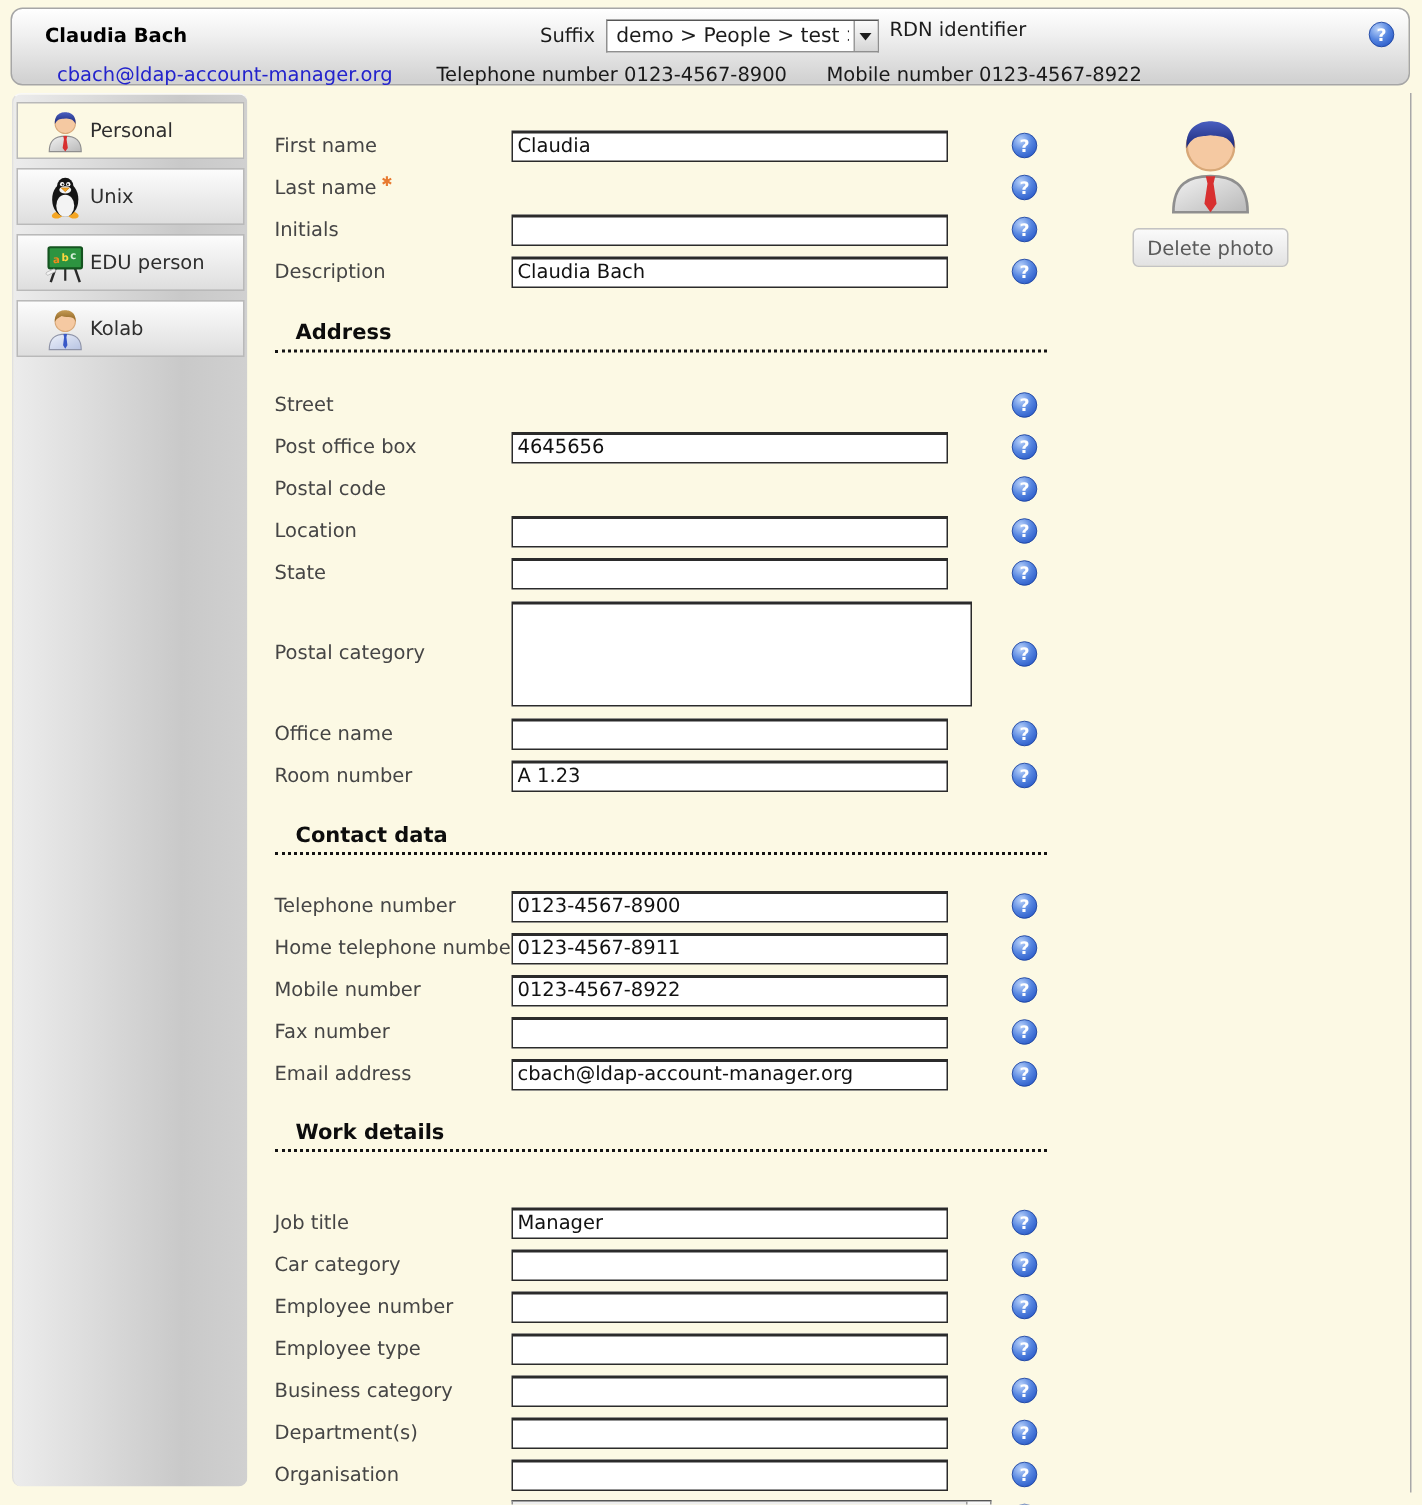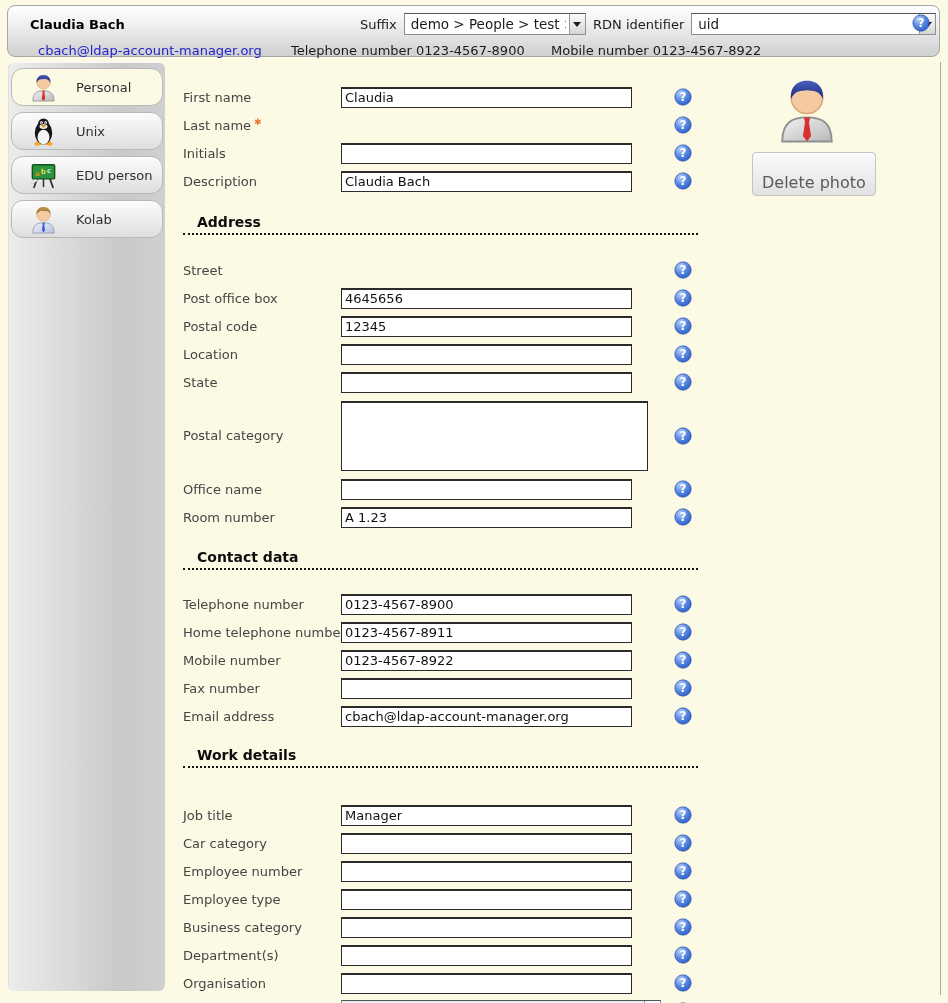--- a/index.html
+++ b/index.html
@@ -43,23 +43,23 @@
   }
   .tri { width:0; height:0; border-left:4px solid transparent; border-right:4px solid transparent; border-top:5px solid #1c1c1c; }
   
   .sidebar {
     position:absolute; left:8px; top:62px; width:157px; height:929px;
     background:linear-gradient(to right,#ececec,#c9c9c9 72%,#d0d0d0);
     border-radius:6px; border-top:1px solid #f8f8f8; border-left:1px solid #e0e0e0;
   }
   .tab {
     height:38px; margin:0 2px 6px 2px;
-    border:1px solid #b9b9b9; border-radius:12px;
+    border:1px solid #b9b9b9; border-radius:0;
     background:linear-gradient(#fcfcfc,#dedede);
-    display:flex; align-items:center; padding-left:16px; gap:17px;
+    display:flex; align-items:center; padding-left:16px; gap:1px;
     cursor:pointer;
   }
   .tab:first-child { margin-top:5px; }
   .tab.active { background:#fcf9e4; }
   .tab-icon svg { width:31px; height:31px; display:block; }
   .tab-label { font-size:13px; color:#2e2e2e; }
   
   .content {
     position:absolute; left:165px; top:62px; width:776px; height:933px;
     background:#fcf9e4; border-right:1px solid #a8a8a8;
@@ -89,50 +89,44 @@
     border-bottom:2px dotted #141414;
     padding:0 0 3px 14px;
     font-size:14px; font-weight:bold; color:#0d0d0d;
   }
   .section-heading.contact { margin-top:18px; margin-bottom:20px; }
   .section-heading.work { margin-top:17px; margin-bottom:33px; }
   
   .photo-block { position:absolute; left:752px; top:70px; width:110px; text-align:center; }
   .photo-icon svg { width:72px; height:80px; display:block; margin:0 auto; }
   .delete-photo-btn {
-    display:inline-block; margin-top:2px; padding:20px 9px 3px;
+    display:inline-block; margin-top:2px; padding:6px 9px 3px;
     background:linear-gradient(#fafafa,#e2e2e2);
     border:1px solid #c3c3c3; border-radius:4px;
-    font-size:16px; color:#5a5a5a; cursor:pointer; white-space:nowrap;
+    font-size:13px; color:#5a5a5a; cursor:pointer; white-space:nowrap;
   }
 </style>
 </head>
 <body>
 
 <div class="header">
   <div class="hdr-title">Claudia Bach</div>
 
   <div class="hdr-group suffix-group">
     <span>Suffix</span>
     <div class="fake-select suffix-select">
       <span class="select-text">demo &gt; People &gt; test &gt; de</span>
       <span class="select-btn">
           <span class="tri"></span>
         </span>
     </div>
   </div>
 
   <div class="hdr-group rdn-group">
     <span>RDN identifier</span>
-    <div class="fake-select rdn-select">
-      <span class="select-text">uid</span>
-      <span class="select-btn">
-          <span class="tri"></span>
-        </span>
-    </div>
   </div>
 
   <span class="hdr-help">
       <svg viewBox="0 0 18 18">
         <defs>
           <radialGradient id="hg" cx="35%" cy="28%" r="80%">
             <stop offset="0%" stop-color="#b9d2fa"></stop>
             <stop offset="55%" stop-color="#5585e0"></stop>
             <stop offset="100%" stop-color="#2a5ac8"></stop>
           </radialGradient>
@@ -329,21 +323,20 @@
                 <stop offset="100%" stop-color="#2a5ac8"></stop>
               </radialGradient>
             </defs>
             <circle cx="9" cy="9" r="8.2" fill="url(#hg)" stroke="#1d44a0" stroke-width="0.6"></circle>
             <text x="9" y="13.2" text-anchor="middle" font-size="11.5" font-weight="bold" fill="#ffffff" font-family="DejaVu Sans,sans-serif">?</text>
           </svg>
         </span>
       </div>
       <div class="field-row">
         <span class="field-label"><span>Postal code</span></span>
-        <input type="text" class="text-input" value="12345" style="">
         <span class="help">
           <svg viewBox="0 0 18 18">
             <defs>
               <radialGradient id="hg" cx="35%" cy="28%" r="80%">
                 <stop offset="0%" stop-color="#b9d2fa"></stop>
                 <stop offset="55%" stop-color="#5585e0"></stop>
                 <stop offset="100%" stop-color="#2a5ac8"></stop>
               </radialGradient>
             </defs>
             <circle cx="9" cy="9" r="8.2" fill="url(#hg)" stroke="#1d44a0" stroke-width="0.6"></circle>

